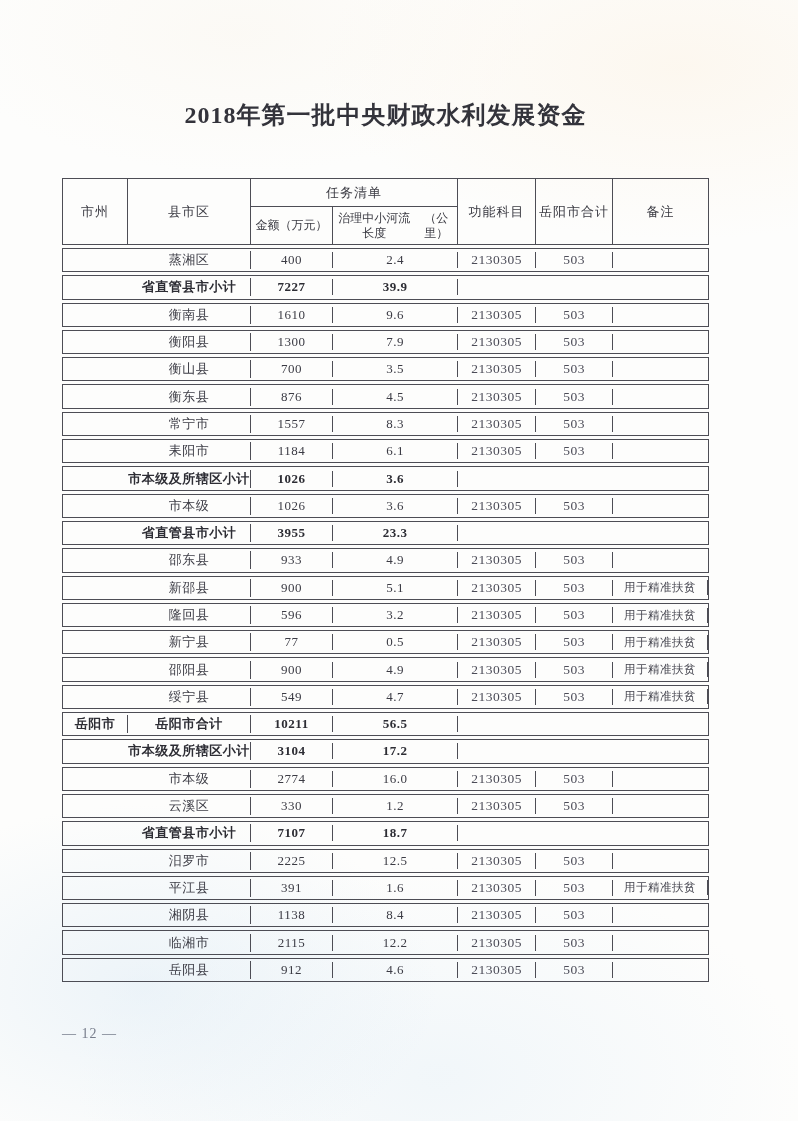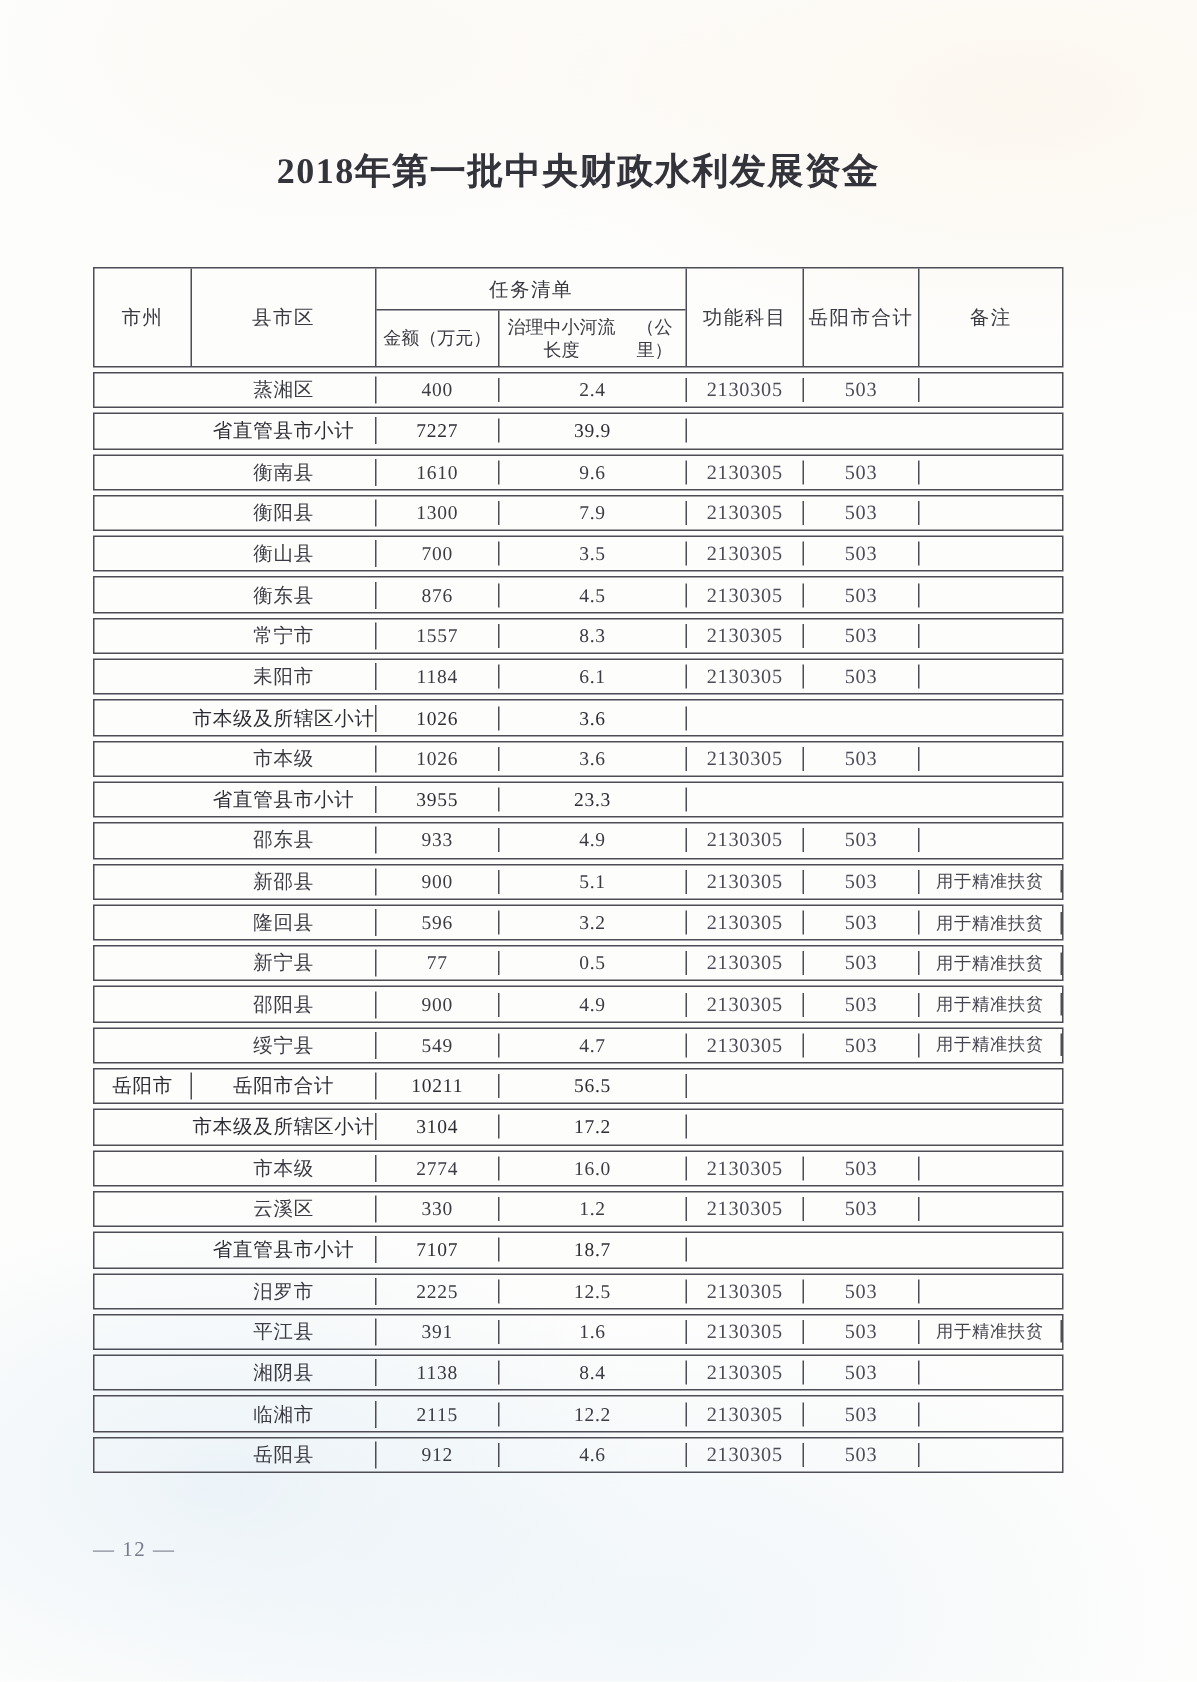--- a/index.html
+++ b/index.html
@@ -59,21 +59,21 @@
     border:1.4px solid #4d4d55;
     align-items:center;
   }
   .cell{
     box-sizing:border-box;display:flex;align-items:center;justify-content:center;
     font-size:13px;color:#3b3b44;border-right:1.2px solid #4d4d55;
     letter-spacing:0.5px;white-space:nowrap;overflow:hidden;
   }
   .cell.c-func,.cell.c-econ{font-size:13.5px;color:#4c4c58;letter-spacing:0.5px;}
   .cell.c-remark{font-size:11.5px;color:#45454f;}
-  .trow.subtotal .cell{font-weight:normal;color:#2d2d34;}
+  .trow.subtotal .cell{font-weight:bold;color:#2d2d34;}
   .footer{
     position:absolute;left:62px;top:1026px;width:647px;text-align:left;
     font-size:14px;color:#767c8b;letter-spacing:1px;
   }
 </style>
 </head>
 <body>
 
 <div class="page">
 

